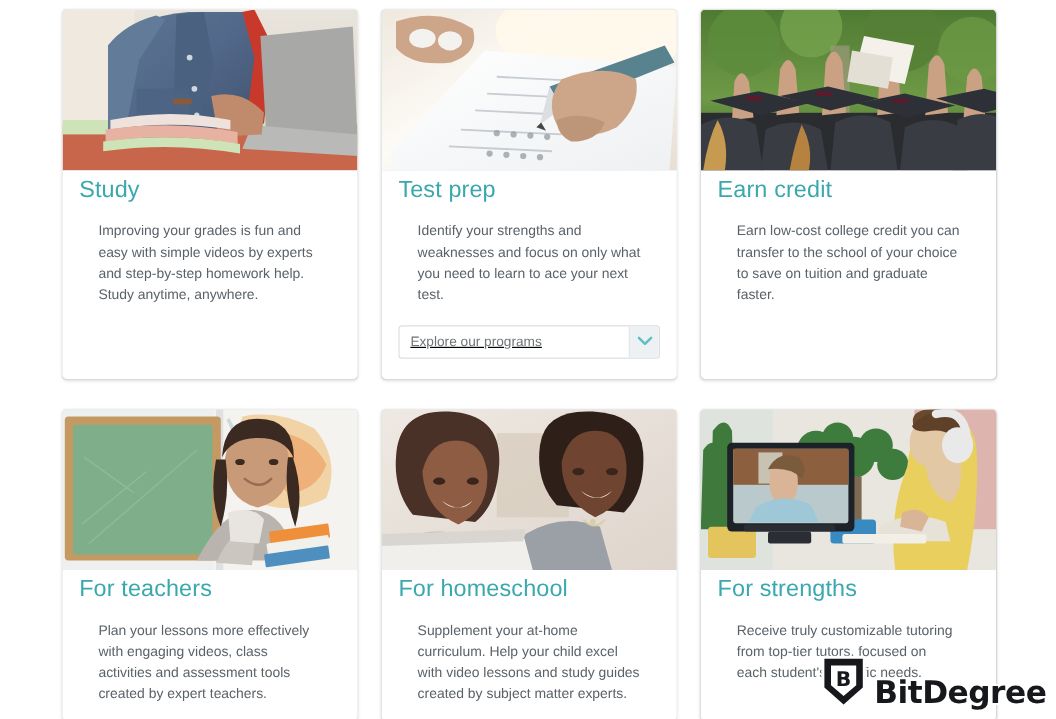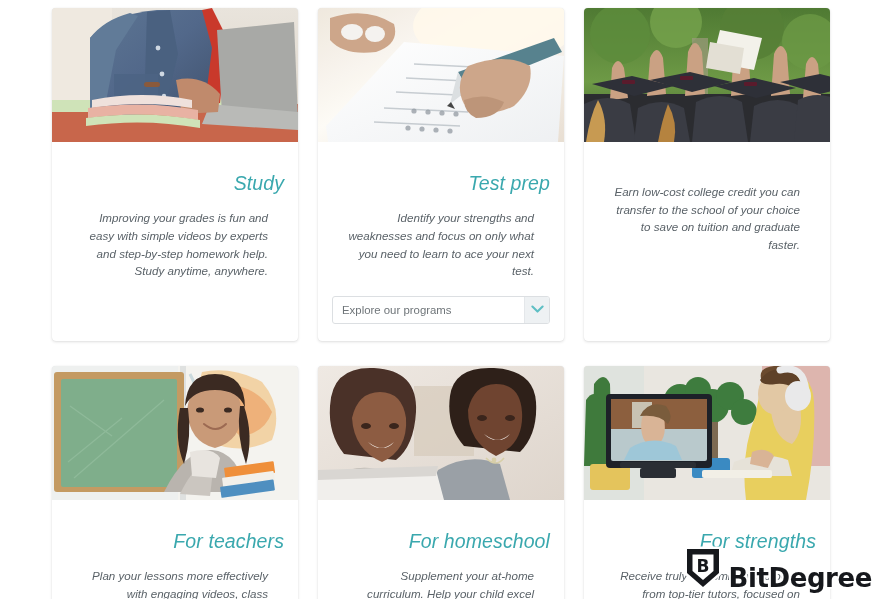--- a/index.html
+++ b/index.html
@@ -47,23 +47,22 @@
   .card-media {
     width: 246px;
     height: 134px;
     position: relative;
     overflow: hidden;
     background: #dfe3e6;
   }
   .card-media svg { display: block; }
 
   .card-body {
-    padding: 28px 14px 0 14px;
-    text-align: right;
-    font-style: italic;
+    padding: 3px 14px 0 14px;
+    text-align: left;
   }
 
   .card-title {
     color: #3aa8ae;
     font-size: 19.5px;
     font-weight: 400;
     line-height: 1.2;
     margin: 2px 0 14px 0;
     letter-spacing: 0.1px;
   }
@@ -80,20 +79,21 @@
   .select-wrap {
     margin: 16px 14px 17px 14px;
     height: 26px;
     border: 1px solid #dcdfe2;
     border-radius: 3px;
     background: #ffffff;
     display: flex;
     align-items: stretch;
     overflow: hidden;
     position: relative;
+    text-decoration: underline;
   }
   .select-label {
     flex: 1 1 auto;
     display: flex;
     align-items: center;
     padding-left: 9px;
     font-size: 11.4px;
     color: #6f7579;
     white-space: nowrap;
     overflow: hidden;
@@ -285,20 +285,21 @@
             <path d="M54 100 q24 -12 46 0 l6 34 -56 0 z"></path>
             <path d="M112 94 q24 -12 46 0 l6 40 -56 0 z"></path>
             <path d="M170 98 q24 -12 46 0 l6 36 -56 0 z"></path>
             <path d="M214 92 q20 -10 40 0 l2 42 -46 0 z"></path>
           </g>
           <path d="M14 92 q10 18 6 42 l-18 0 q4 -26 12 -42 z" fill="#c79a52"></path>
           <path d="M84 96 q10 18 6 38 l-16 0 q4 -22 10 -38 z" fill="#b5833f"></path>
         </svg>
       </div>
       <div class="card-body">
+        <div class="card-title">Earn credit</div>
         <p class="card-desc">Earn low-cost college credit you can transfer to the school of your choice to save on tuition and graduate faster.</p>
       </div>
     </div>
 
     <div class="card">
       <div class="card-media">
         <svg width="246" height="134" viewBox="0 0 246 134" role="img">
           <rect width="246" height="134" fill="#eef0ef"></rect>
           <rect x="126" y="0" width="120" height="134" fill="#f4f3ef"></rect>
           <path d="M150 6 q30 -6 60 10 q22 26 10 58 q-30 16 -62 2 q-20 -30 -8 -70 z" fill="#f0b86a" opacity="0.55"></path>

